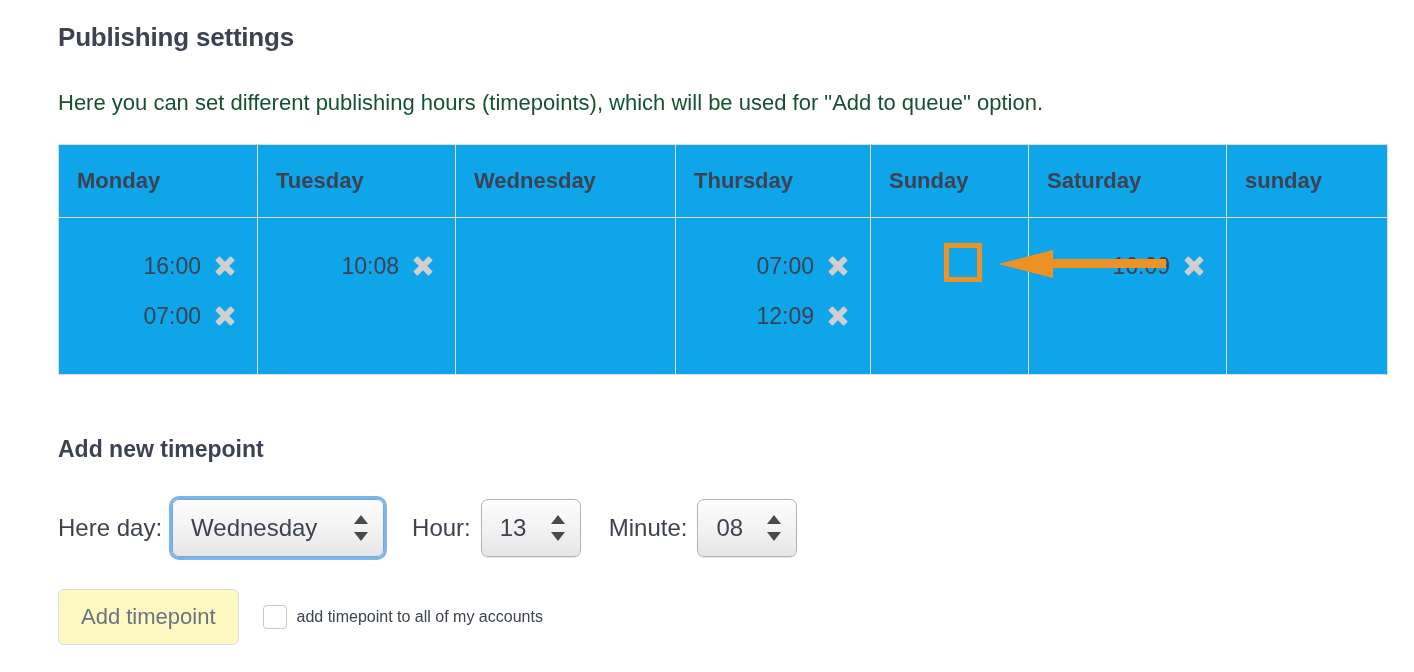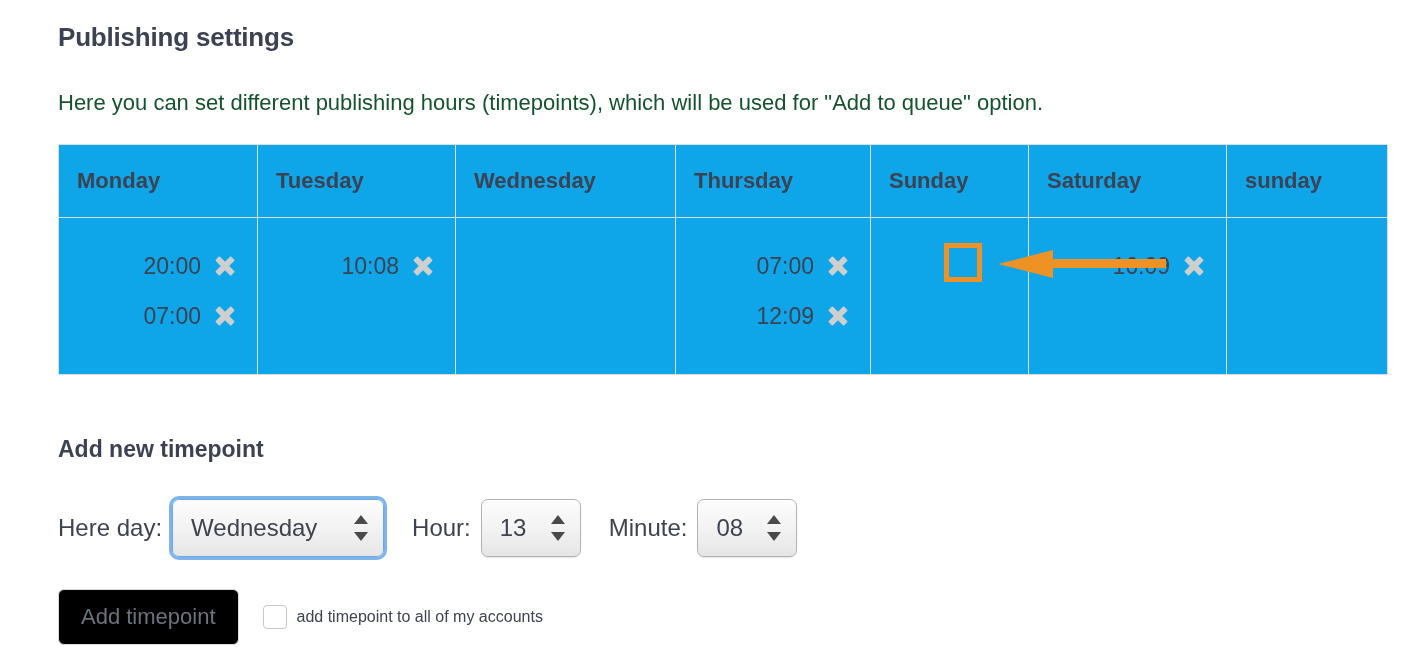--- a/index.html
+++ b/index.html
@@ -213,21 +213,21 @@
     display: flex;
     align-items: center;
     height: 58px;
   }
   .btn-add {
     box-sizing: border-box;
     height: 56px;
     padding: 0 22px;
     border: 1px solid #dcdcdc;
     border-radius: 6px;
-    background: #000000;
+    background: #fef9c3;
     font-size: 22px;
     color: #6b7280;
     font-family: "Liberation Sans", sans-serif;
     cursor: pointer;
     white-space: nowrap;
   }
   .checkbox-wrap {
     display: flex;
     align-items: center;
     margin-left: 24px;
@@ -268,21 +268,21 @@
         <th style="width:121px">Sunday</th>
         <th style="width:161px">Saturday</th>
         <th style="width:124px">sunday</th>
       </tr>
     </thead>
     <tbody>
       <tr>
 
         <td>
           <span class="tp-entry">
-            <span class="tp-time">20:00</span><span class="tp-del"></span>
+            <span class="tp-time">16:00</span><span class="tp-del"></span>
           </span>
           <span class="tp-entry">
             <span class="tp-time">07:00</span><span class="tp-del"></span>
           </span>
         </td>
 
         <td>
           <span class="tp-entry">
             <span class="tp-time">10:08</span><span class="tp-del"></span>
           </span>

